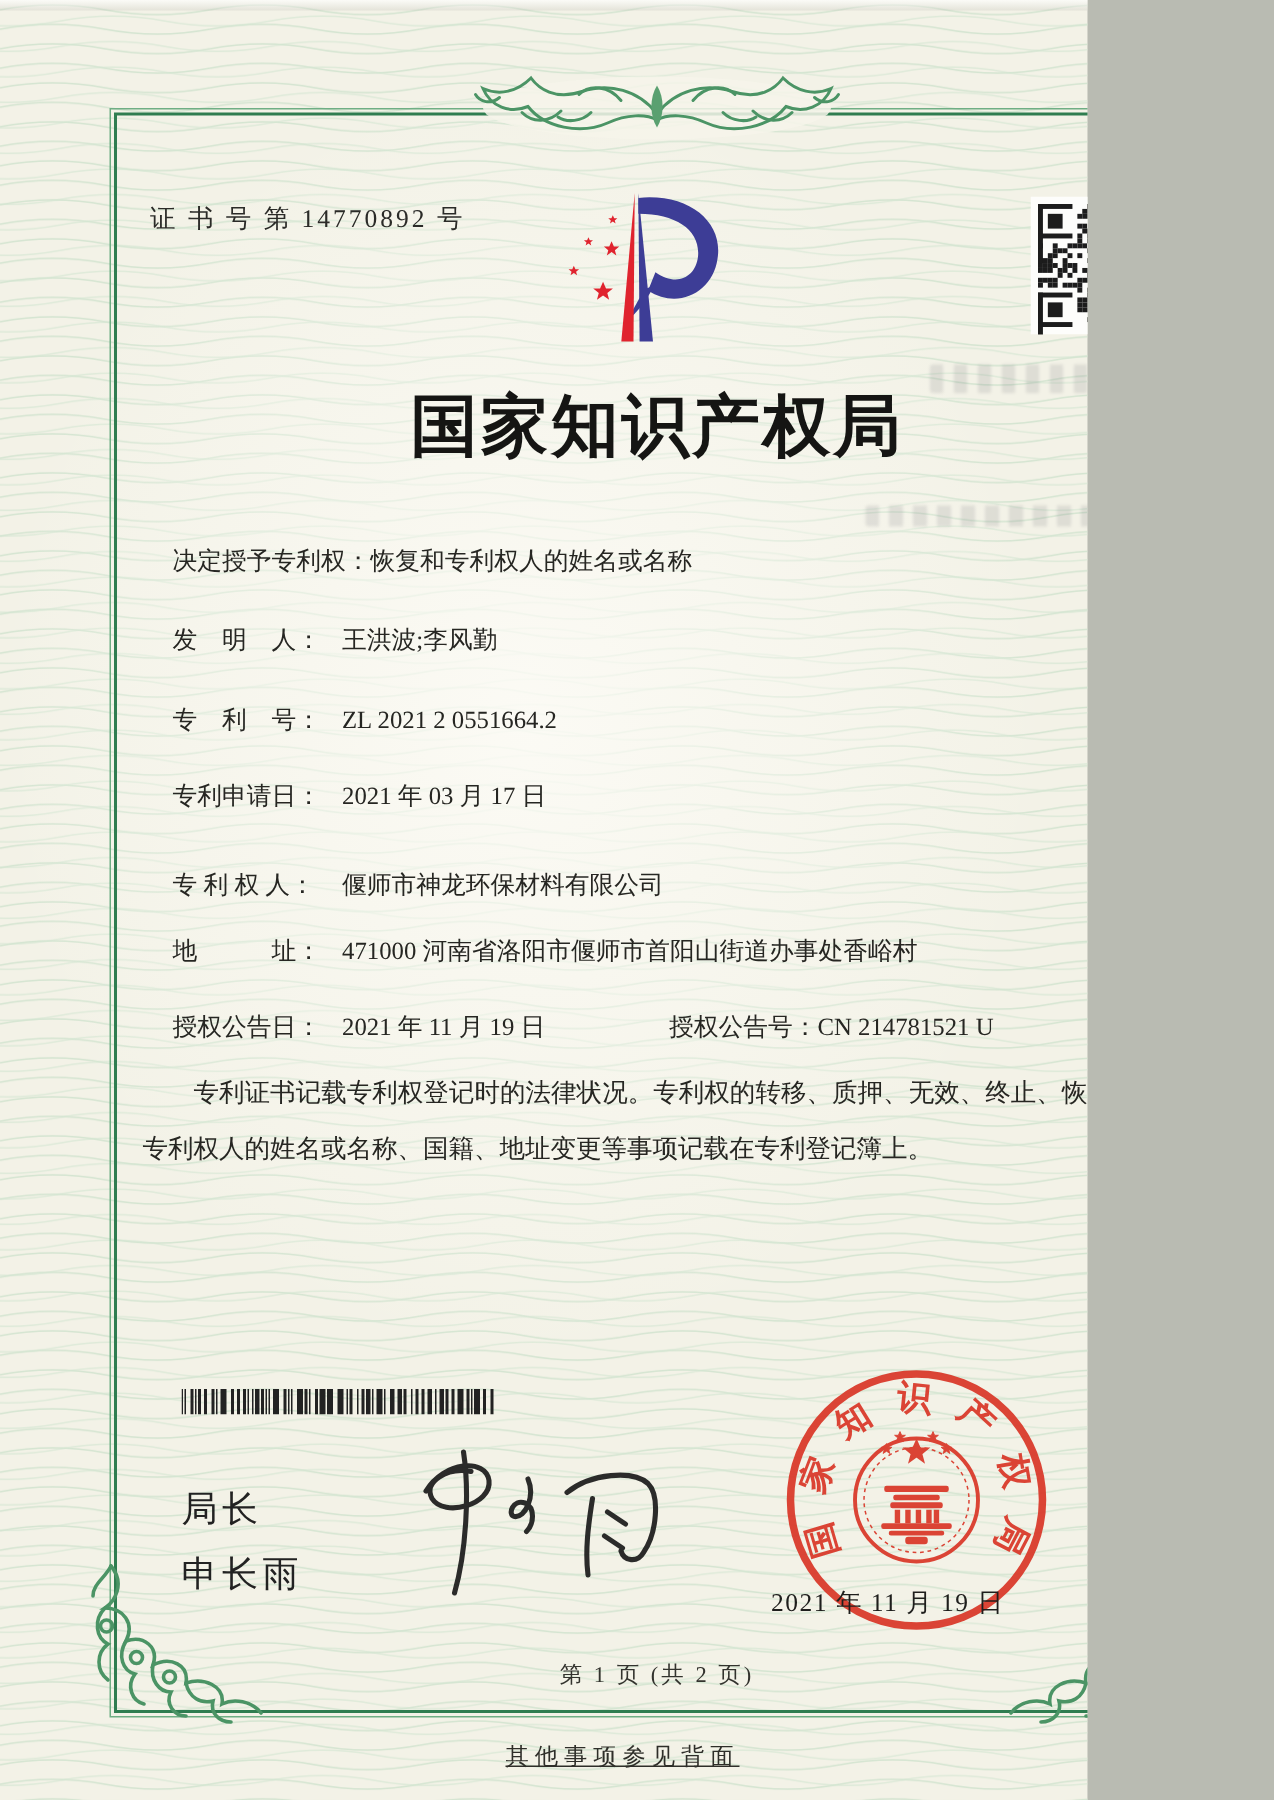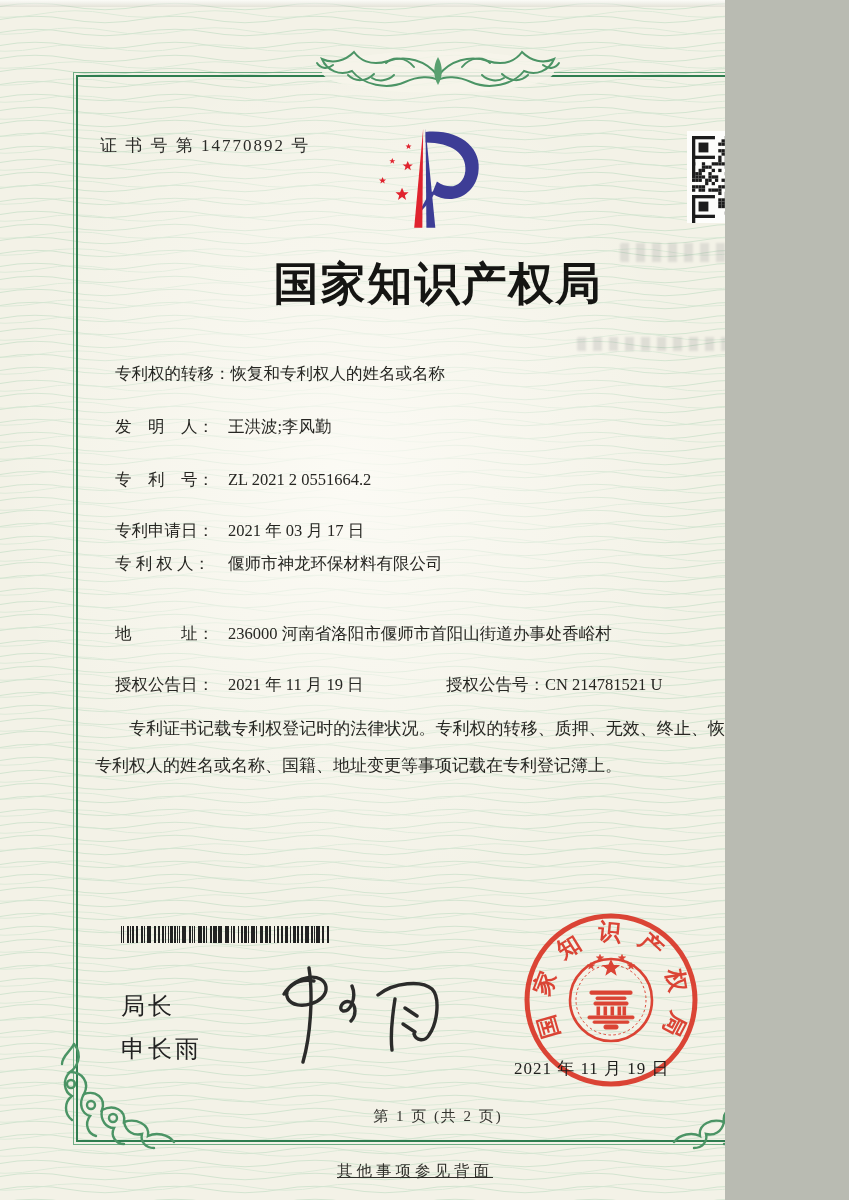--- a/index.html
+++ b/index.html
@@ -382,36 +382,36 @@
           <rect x="83.72" y="83.72" width="3.28" height="3.28"></rect>
         </g>
       </svg>
 
     <div class="title">国家知识产权局</div>
 
     <div class="smudge smudge-a"></div>
     <div class="smudge smudge-b"></div>
 
     <div class="field" style="top:364px">
-      <span class="f-label">专利权的转移：</span><span class="f-value">恢复和专利权人的姓名或名称</span>
+      <span class="f-label">决定授予专利权：</span><span class="f-value">恢复和专利权人的姓名或名称</span>
     </div>
     <div class="field" style="top:417px">
       <span class="f-label">发　明　人：</span><span class="f-value">王洪波;李风勤</span>
     </div>
     <div class="field" style="top:470px">
       <span class="f-label">专　利　号：</span><span class="f-value">ZL 2021 2 0551664.2</span>
     </div>
     <div class="field" style="top:521px">
       <span class="f-label">专利申请日：</span><span class="f-value">2021 年 03 月 17 日</span>
     </div>
-    <div class="field" style="top:554px">
+    <div class="field" style="top:580px">
       <span class="f-label">专 利 权 人：</span><span class="f-value">偃师市神龙环保材料有限公司</span>
     </div>
     <div class="field" style="top:624px">
-      <span class="f-label">地　　　址：</span><span class="f-value">236000 河南省洛阳市偃师市首阳山街道办事处香峪村</span>
+      <span class="f-label">地　　　址：</span><span class="f-value">471000 河南省洛阳市偃师市首阳山街道办事处香峪村</span>
     </div>
     <div class="field" style="top:675px">
       <span class="f-label">授权公告日：</span><span class="f-value">2021 年 11 月 19 日</span>
       <span class="grant-no">
         <span class="f-label" style="min-width:0">授权公告号：</span><span class="f-value">CN 214781521 U</span>
       </span>
     </div>
 
     <div class="body-text">
       <p>专利证书记载专利权登记时的法律状况。专利权的转移、质押、无效、终止、恢复和专利权人的姓名或名称、国籍、地址变更等事项记载在专利登记簿上。</p>

